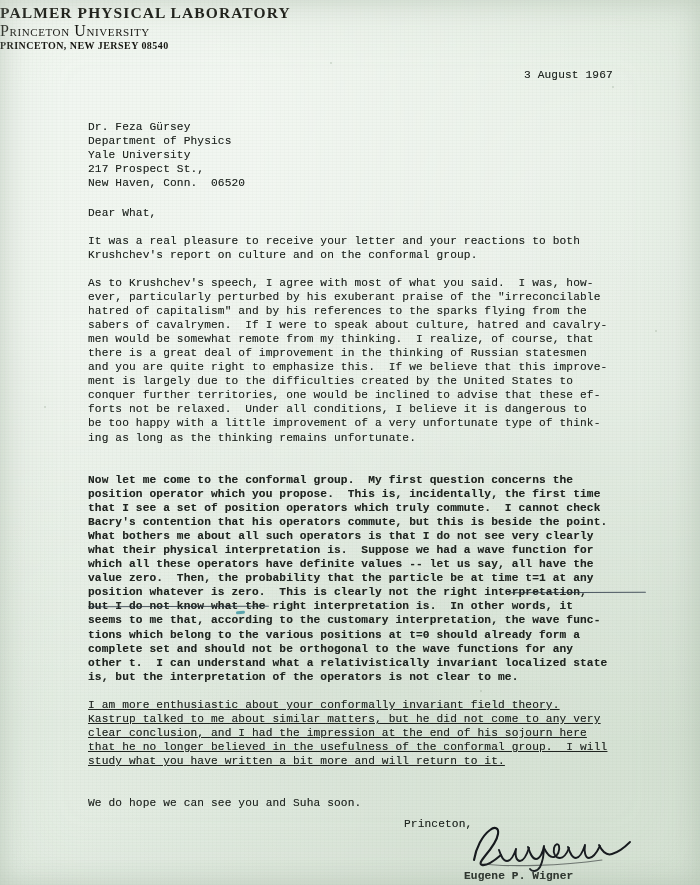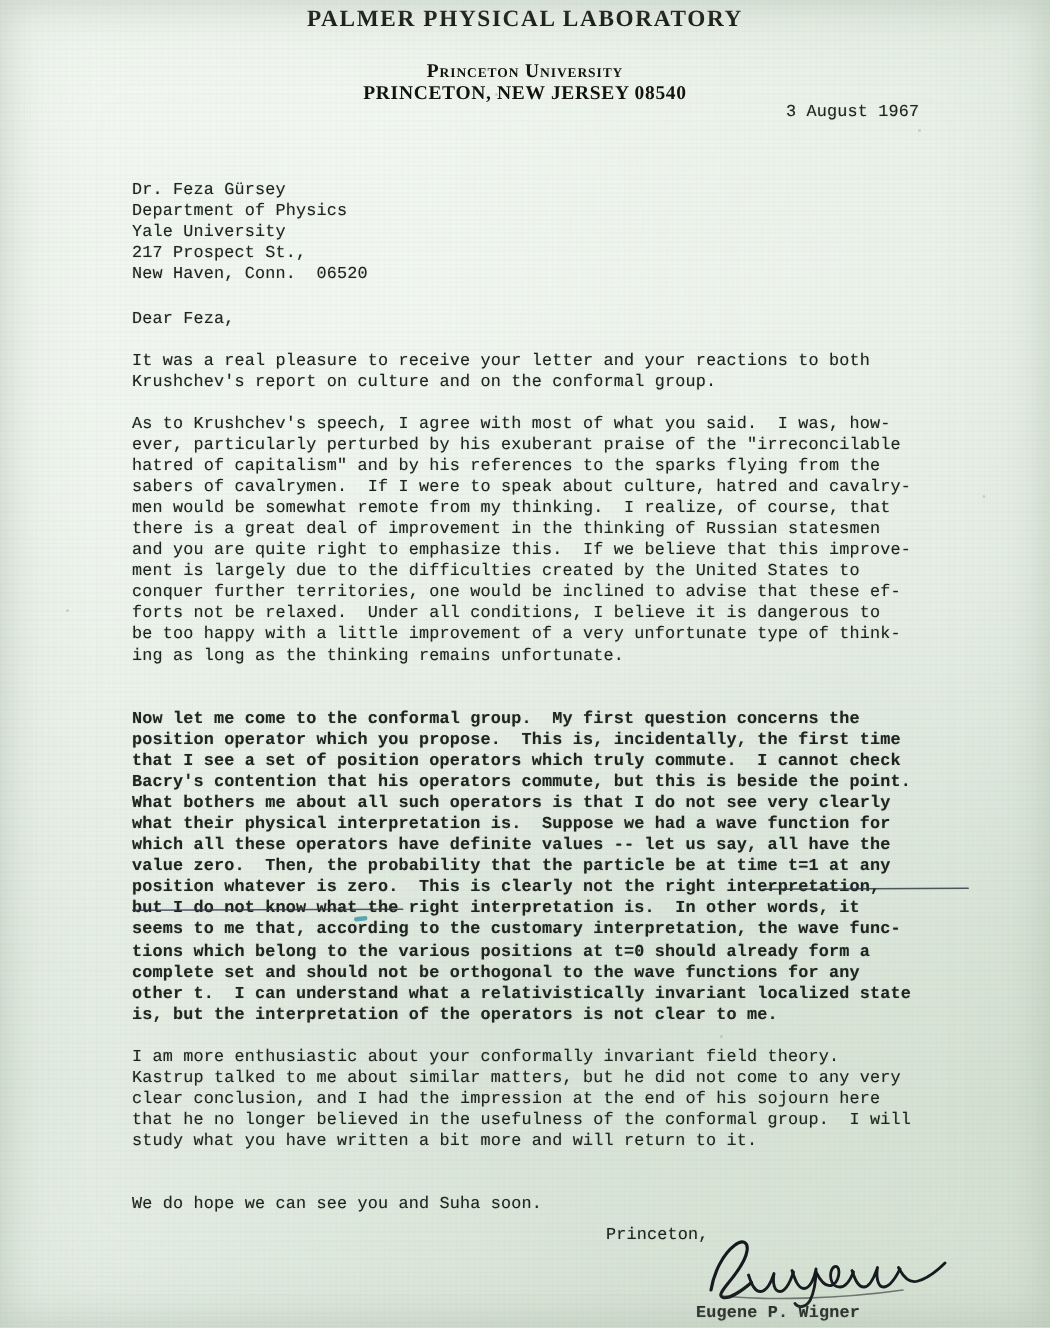--- a/index.html
+++ b/index.html
@@ -25,44 +25,44 @@
       repeating-linear-gradient(0deg, rgba(120,140,118,.10) 0 1px, rgba(255,255,255,0) 1px 3px),
       repeating-linear-gradient(90deg, rgba(120,140,118,.08) 0 1px, rgba(255,255,255,0) 1px 4px);
   }
   .edge{
     position:absolute;inset:0;
     box-shadow:inset 0 0 26px rgba(150,168,148,.40), inset 0 0 70px rgba(160,178,158,.18);
   }
   .sheet{position:absolute;inset:0;}
 
   
-  .letterhead{position:absolute;left:0;right:0;top:4px;text-align:center;
+  .letterhead{position:absolute;left:0;right:0;top:4px;text-align:left;
     font-family:"Liberation Serif","DejaVu Serif",serif;color:#14130f;}
   .lh-1{font-size:15.5px;font-weight:700;letter-spacing:1.1px;line-height:18px;}
-  .lh-2{font-size:13px;font-weight:700;letter-spacing:.6px;line-height:15px;margin-top:17px;}
-  .lh-3{font-size:13px;font-weight:700;letter-spacing:.45px;line-height:13px;margin-top:1px;}
+  .lh-2{font-size:16px;font-weight:400;letter-spacing:.6px;line-height:15px;margin-top:1px;}
+  .lh-3{font-size:10px;font-weight:700;letter-spacing:.45px;line-height:13px;margin-top:1px;}
   .sc{font-variant:small-caps;}
 
   
   .typed{
     position:absolute;
     color:#1f2420;
     font-size:11.2px;
     line-height:14.05px;
     letter-spacing:.12px;
     white-space:pre;
     text-shadow:0 0 .6px rgba(40,48,40,.45);
   }
   .date{left:524px;top:68px;}
   .addr{left:88px;top:120px;}
   .salut{left:88px;top:206px;}
   .p1{left:88px;top:234px;}
   .p2{left:88px;top:276px;}
   .p3{left:88px;top:473px;font-weight:bold;}
-  .p4{left:88px;top:698px;}
+  .p4{left:88px;top:698px;text-decoration:underline;}
   .close-line{left:88px;top:796px;text-align:center;}
   .sincerely{left:404px;top:817px;}
   .signame{left:464px;top:869px;font-weight:bold;}
 
   
   .ink-underline{
     position:absolute;background:#2a3644;height:1.4px;
     opacity:.82;border-radius:1px;
   }
   .iu-a{left:508px;top:592px;width:138px;transform:rotate(-0.25deg);}
@@ -103,21 +103,21 @@
   </div>
 
   <div class="typed date">3 August 1967</div>
 
   <div class="typed addr">Dr. Feza Gürsey
 Department of Physics
 Yale University
 217 Prospect St.,
 New Haven, Conn.  06520</div>
 
-  <div class="typed salut">Dear Feza,</div>
+  <div class="typed salut">Dear What,</div>
 
   <div class="typed p1">It was a real pleasure to receive your letter and your reactions to both
 Krushchev's report on culture and on the conformal group.</div>
   <div class="typed p2">As to Krushchev's speech, I agree with most of what you said.  I was, how-
 ever, particularly perturbed by his exuberant praise of the "irreconcilable
 hatred of capitalism" and by his references to the sparks flying from the
 sabers of cavalrymen.  If I were to speak about culture, hatred and cavalry-
 men would be somewhat remote from my thinking.  I realize, of course, that
 there is a great deal of improvement in the thinking of Russian statesmen
 and you are quite right to emphasize this.  If we believe that this improve-

